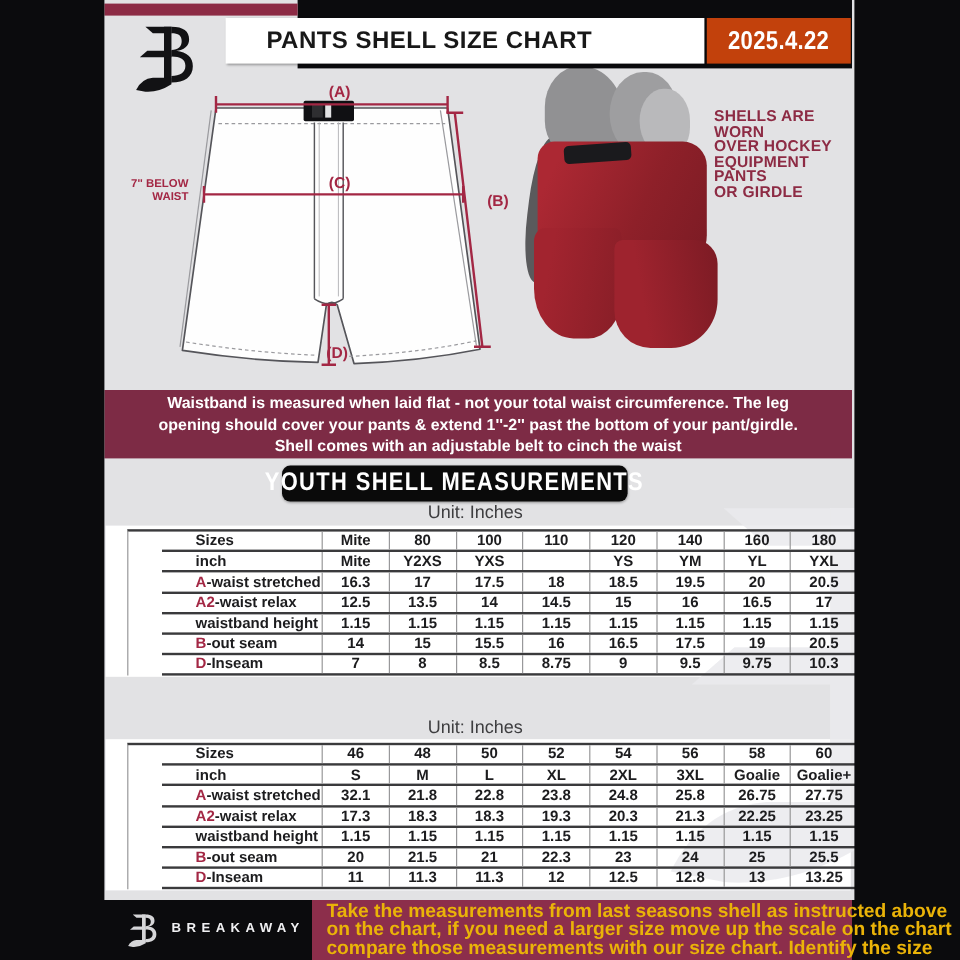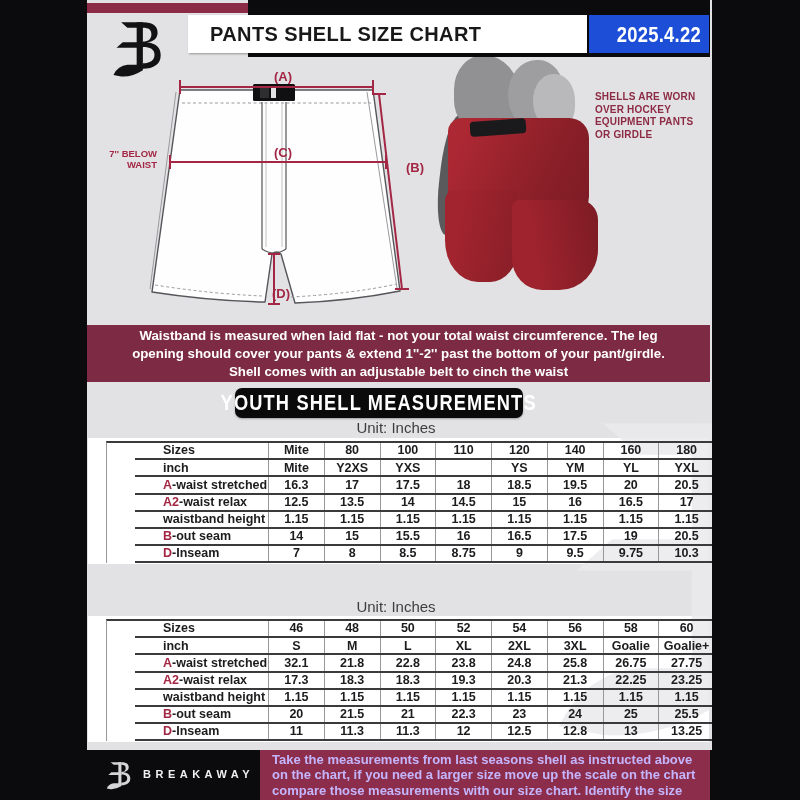--- a/index.html
+++ b/index.html
@@ -11,23 +11,23 @@
   
   .side-bar{background:#0b0b0d;top:0;height:800px;z-index:20;}
   #side-left{left:0;width:87px;}
   #side-right{left:712px;width:88px;}
   #header-bar{left:248px;top:0;width:462px;height:57px;background:#0b0b0d;z-index:5;}
   #maroon-strip{left:87px;top:3px;width:161px;height:10px;background:#8c2b45;z-index:6;}
 
   
   #title-box{left:188px;top:15px;width:399px;height:38px;background:#ffffff;z-index:7;
              display:flex;align-items:center;box-shadow:1px 1px 2px rgba(0,0,0,.35);}
-  #title-box .t{padding-left:22px;font-size:20px;font-weight:700;letter-spacing:.4px;color:#181818;}
-  #date-box{left:589px;top:15px;width:100px;height:38px;background:#1d4ed8;z-index:7;
-            display:flex;align-items:center;justify-content:center;padding-left:20px;}
+  #title-box .t{padding-left:22px;font-size:20px;font-weight:700;letter-spacing:.4px;color:#181818;margin-left:12px;}
+  #date-box{left:589px;top:15px;width:120px;height:38px;background:#c2410c;z-index:7;
+            display:flex;align-items:center;justify-content:center;}
   #date-box .t{color:#fff;font-size:20px;font-weight:700;transform:scaleX(.92) scaleY(1.08);letter-spacing:.3px;}
   #logo-header{left:110px;top:16px;width:58px;height:62px;z-index:8;color:#121214;}
 
   
   #shorts-svg{left:100px;top:58px;z-index:2;}
   .mlabel{z-index:3;color:#a32744;font-weight:700;font-size:13px;text-align:center;width:50px;}
   #waist-note{left:95px;top:148px;width:62px;z-index:3;color:#a32744;font-weight:700;
               font-size:9.5px;line-height:11px;text-align:right;}
 
   
@@ -38,21 +38,21 @@
   .pad3{left:101px;top:22px;width:42px;height:56px;background:#b9b9bb;border-radius:50% 50% 45% 55%;}
   .pshadow{left:8px;top:62px;width:30px;height:122px;background:#5a5a5c;border-radius:45%;transform:rotate(7deg);}
   .shell-body{left:16px;top:66px;width:141px;height:112px;
       background:linear-gradient(115deg,#ac2833 12%,#8e2029 58%,#7a1b24);border-radius:14px 20px 30% 35%;}
   .leg-left{left:13px;top:138px;width:73px;height:92px;
       background:linear-gradient(100deg,#a2242f 20%,#871e27);border-radius:12% 8% 38% 45%;}
   .leg-right{left:80px;top:148px;width:86px;height:90px;
       background:linear-gradient(80deg,#9e232e 30%,#7c1b24);border-radius:8% 22% 45% 35%;}
   .waistband{left:38px;top:68px;width:56px;height:15px;background:#1a1a1d;border-radius:4px;transform:rotate(-4deg);}
   #photo-note{left:595px;top:91px;width:112px;z-index:3;color:#8d2b44;font-weight:700;
-              font-size:10px;line-height:12.5px;letter-spacing:.2px;}
+              font-size:13px;line-height:12.5px;letter-spacing:.2px;}
 
   
   #notice{left:87px;top:325px;width:623px;height:57px;background:#7d2b45;z-index:4;
           display:flex;flex-direction:column;align-items:center;justify-content:center;}
   #notice div{color:#fff;font-size:13.3px;font-weight:700;line-height:18px;text-align:center;}
 
   
   .white-band{background:#ffffff;z-index:1;}
   #youth-band{left:88px;top:438px;width:621px;height:126px;}
   #adult-band{left:88px;top:616px;width:621px;height:126px;}
@@ -74,21 +74,21 @@
   .trow .tcell:first-child{border-left:none;justify-content:flex-start;padding-left:28px;}
   .pfx{color:#a32744;}
 
   
   #footer{left:0;top:750px;width:800px;height:50px;background:#0b0b0d;z-index:21;}
   #footer-logo{position:absolute;left:106px;top:9px;width:27px;height:31px;color:#d6d6d8;}
   #footer-brand{position:absolute;left:143px;top:18px;color:#f0f0f2;font-size:11px;font-weight:700;
                 letter-spacing:4.5px;white-space:nowrap;}
   #footer-note{position:absolute;left:260px;top:0;width:450px;height:50px;background:#8c2e4b;
                display:flex;flex-direction:column;justify-content:center;padding:0 12px;box-sizing:border-box;}
-  #footer-note div{color:#c4b5fd;font-size:13px;font-weight:700;line-height:15.4px;white-space:nowrap;}
+  #footer-note div{color:#eab308;font-size:16px;font-weight:700;line-height:15.4px;white-space:nowrap;}
 </style>
 </head>
 <body>
 
 <svg width="0" height="0" style="position:absolute">
   <symbol id="bmono" viewBox="0 0 70 80">
     <path d="M12 8 L40 8 L40 15 L20 15 Z"></path>
     <path d="M32 8 H40 V68 H32 Z"></path>
     <path d="M40 8 C53 8 59 13 59 21.5 C59 29 53.5 33 45 34 C57 35.5 63 41 63 50.5 C63 62 54 68 40 68 L40 61 C49 61 55 57.5 55 50 C55 43 49.5 40 40 40 L40 33 C47.5 33 51 29.5 51 23.5 C51 17.5 47.5 15 40 15 Z"></path>
     <path d="M6 41 L14 34 L40 34 L40 41 Z"></path>

